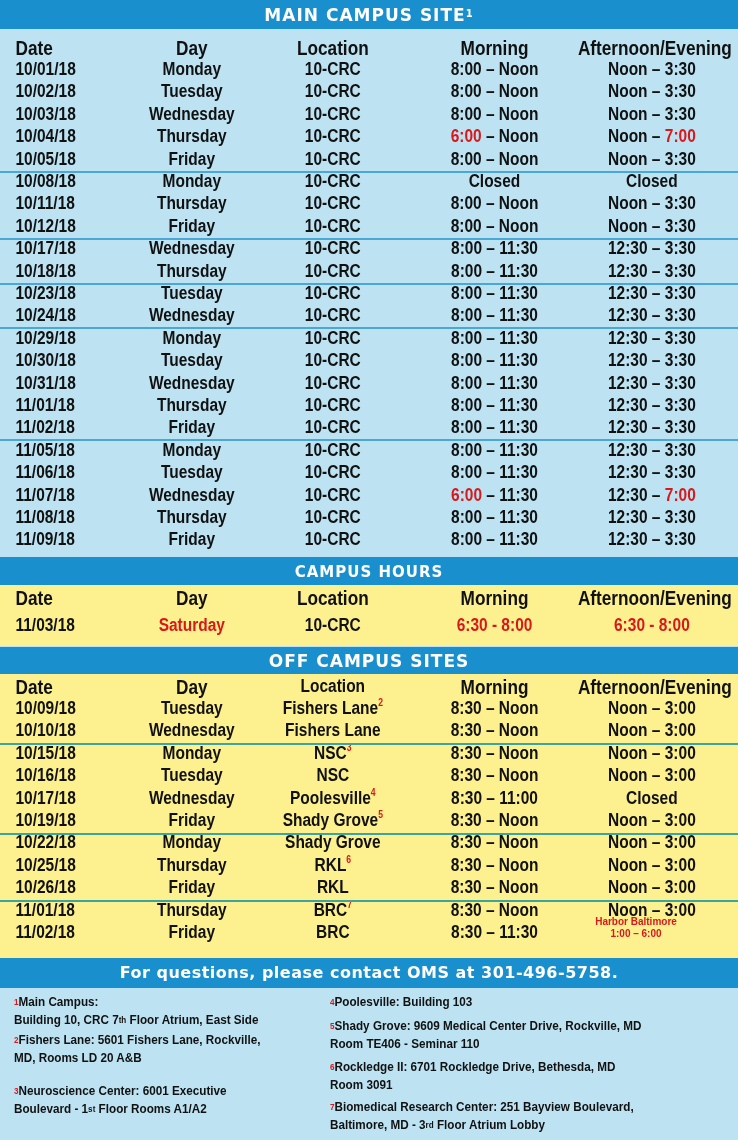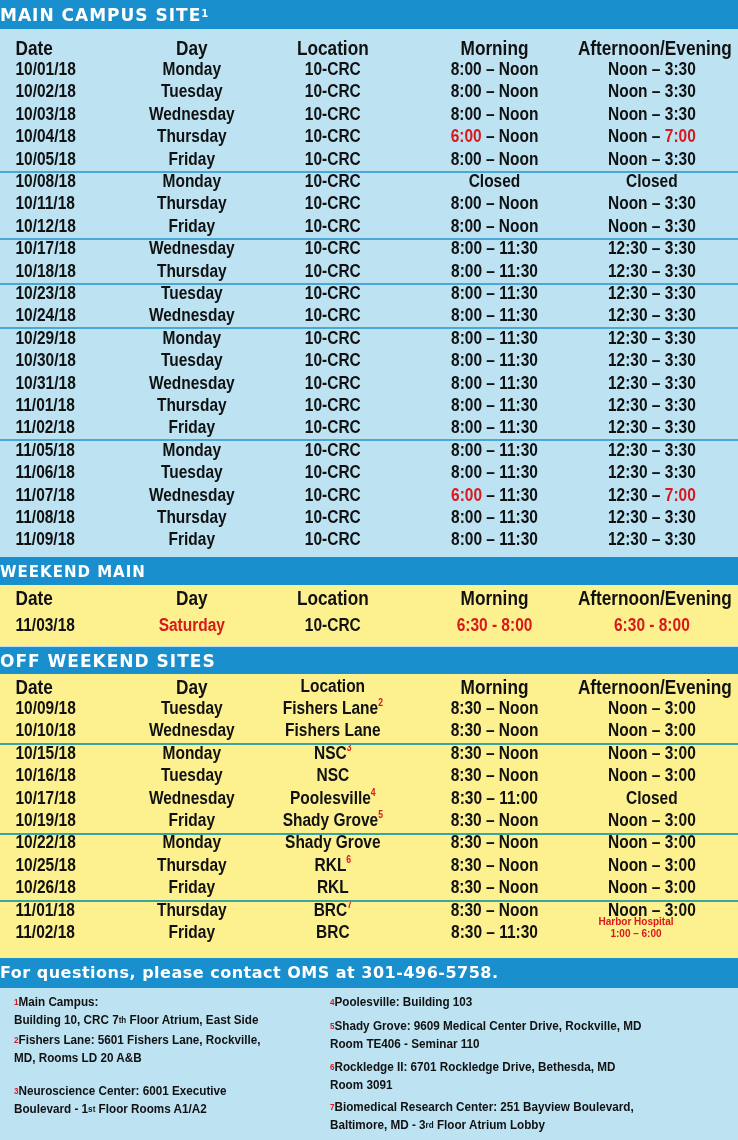--- a/index.html
+++ b/index.html
@@ -1,18 +1,18 @@
 <!DOCTYPE html>
 <html><head>
 <meta charset="utf-8">
 <style>
   * { margin: 0; padding: 0; box-sizing: border-box; }
   html, body { width: 738px; height: 1140px; overflow: hidden; background: #bde3f3; }
   body { font-family: "Liberation Sans", sans-serif; color: #111; position: relative; }
-  .band { position: absolute; left: 0; width: 738px; background: #1a8fce; color: #fff; font-weight: bold; text-align: left; font-family: "DejaVu Sans", sans-serif; letter-spacing: 1px; }
+  .band { position: absolute; left: 0; width: 738px; background: #1a8fce; color: #fff; font-weight: bold; text-align: center; font-family: "DejaVu Sans", sans-serif; letter-spacing: 1px; }
   .band sup { font-size: 10px; vertical-align: top; position: relative; top: -2px; }
   .panel { position: absolute; left: 0; width: 738px; }
   .panel.blue { background: #bde3f3; }
   .panel.yellow { background: #fdf08f; }
   .row { position: absolute; left: 0; width: 738px; height: 22px; font-weight: bold; font-size: 18px; transform: scaleX(0.86); transform-origin: 0 0; }
   .row span { position: absolute; top: 0; text-align: center; white-space: nowrap; }
   .c-date { left: 18px; width: 96px; text-align: left !important; }
   .c-day { left: 151px; width: 144px; }
   .c-loc { left: 323px; width: 128px; }
   .c-morn { left: 490px; width: 170px; }
@@ -197,41 +197,41 @@
       <span class="c-aft"><span style="position: static;">12:30 – </span><span style="position: static;">3:30</span></span>
     </div>
     <div class="sep" style="top: 141.6px;"></div>
     <div class="sep" style="top: 208.8px;"></div>
     <div class="sep" style="top: 253.6px;"></div>
     <div class="sep" style="top: 298.4px;"></div>
     <div class="sep" style="top: 410.4px;"></div>
   </div>
 
 <div class="band" style="top:557px;height:28px;line-height:30px;font-size:15px;">
-  <span>WEEKEND MAIN</span>
+  <span>CAMPUS HOURS</span>
 </div>
 <div class="panel yellow" style="top:585px;height:61px;" id="weekend-panel">
     <div class="row hdr" style="top: 2px;">
       <span class="c-date">Date</span>
       <span class="c-day">Day</span>
       <span class="c-loc">Location</span>
       <span class="c-morn">Morning</span>
       <span class="c-aft">Afternoon/Evening</span>
     </div>
     <div class="row" style="top: 30px;">
       <span class="c-date">11/03/18</span>
       <span class="c-day red">Saturday</span>
       <span class="c-loc">10-CRC</span>
       <span class="c-morn red">6:30 - 8:00</span>
       <span class="c-aft red">6:30 - 8:00</span>
     </div>
   </div>
 
 <div class="band" style="top:647px;height:27px;line-height:29px;font-size:17px;">
-  <span>OFF WEEKEND SITES</span>
+  <span>OFF CAMPUS SITES</span>
 </div>
 <div class="panel yellow" style="top:674px;height:284px;" id="off-panel">
     <div class="row hdr" style="top: 2px;">
       <span class="c-date">Date</span>
       <span class="c-day">Day</span>
       <span class="c-loc" style="font-size: 18px;">Location</span>
       <span class="c-morn">Morning</span>
       <span class="c-aft">Afternoon/Evening</span>
     </div>
     <div class="row" style="top: 24px;">
@@ -308,21 +308,21 @@
       <span class="c-date">11/02/18</span>
       <span class="c-day">Friday</span>
       <span class="c-loc"><span style="position: static;">BRC</span></span>
       <span class="c-morn">8:30 – 11:30</span>
       <span class="c-aft"></span>
     </div>
     <div class="sep green" style="top: 69.4px;"></div>
     <div class="sep green" style="top: 159px;"></div>
     <div class="sep green" style="top: 226.2px;"></div>
     <div class="harbor" style="top: 242px;">
-      <div>Harbor Hospital</div>
+      <div>Harbor Baltimore</div>
       <div>1:00 – 6:00</div>
     </div>
   </div>
 
 <div class="band" style="top:958px;height:30px;line-height:30px;font-size:16px;letter-spacing:0.5px;">
   <span>For questions, please contact OMS at 301-496-5758.</span>
 </div>
 
 <div class="notes" id="notes">
     <div class="note" style="left: 14px; top: 5px;"><sup>1</sup><span>Main Campus:</span><br><span>Building 10, CRC 7</span><sup class="sx">th</sup><span> Floor Atrium, East Side</span></div>

